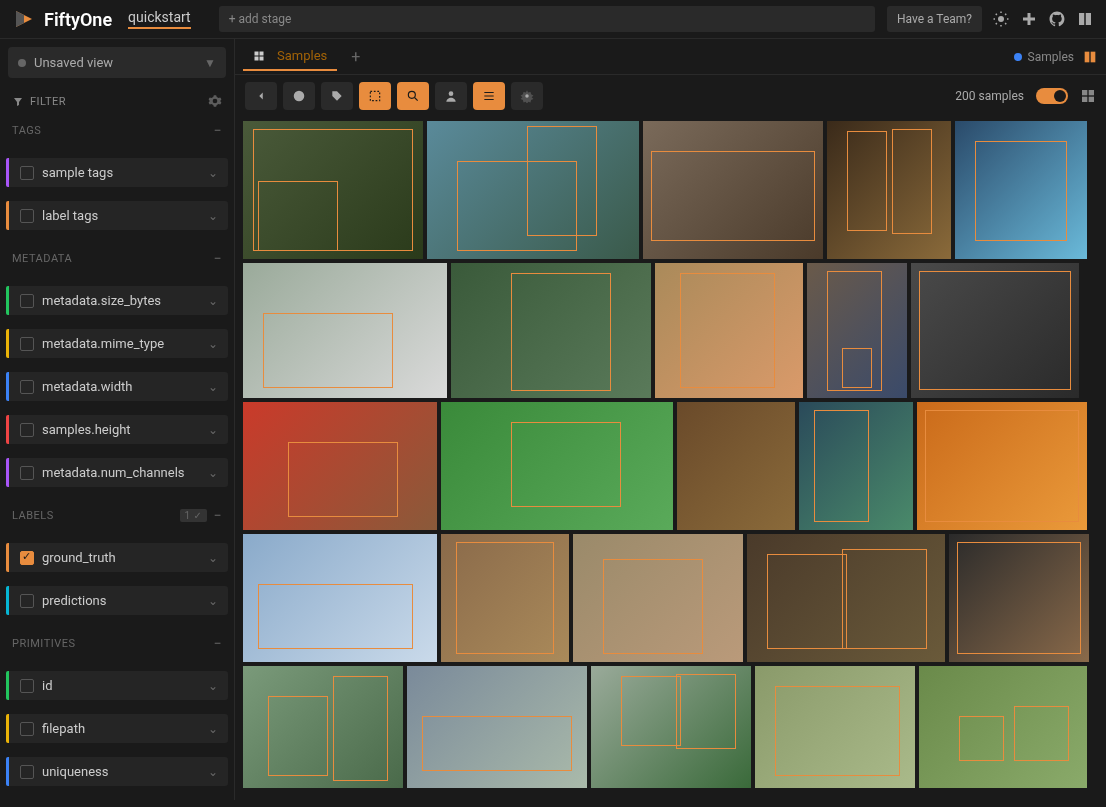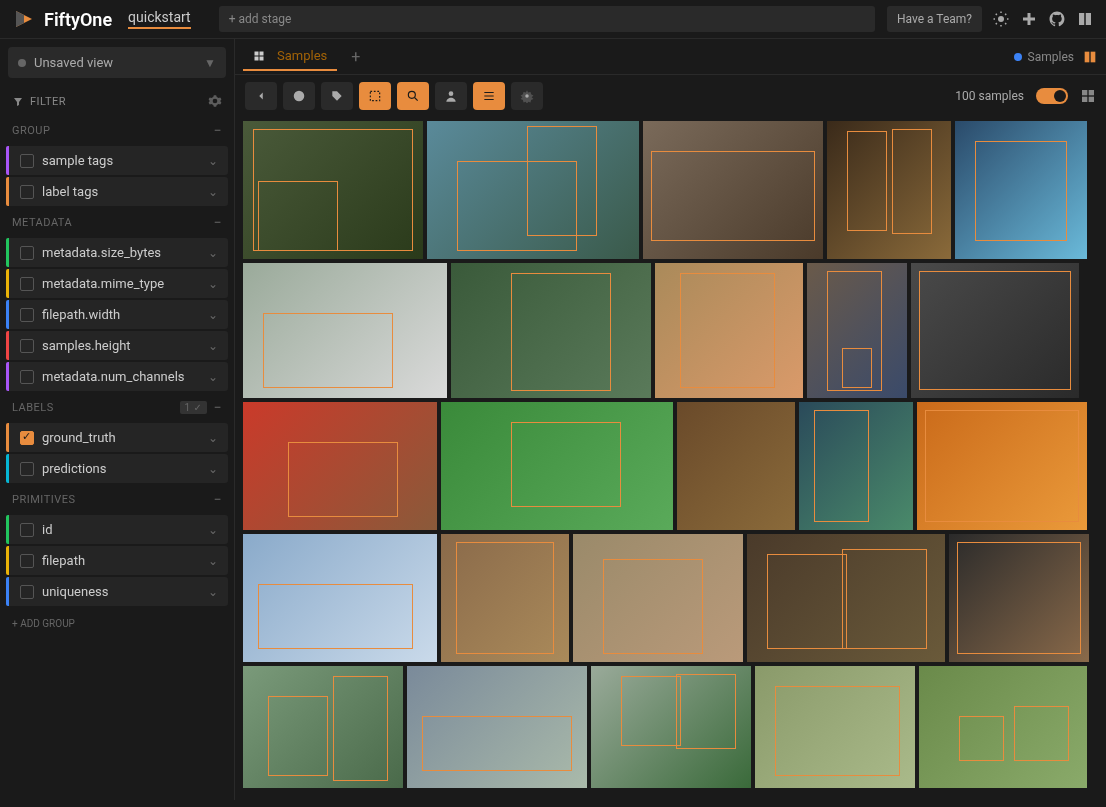--- a/index.html
+++ b/index.html
@@ -16,21 +16,21 @@
 .icon-btn{width:18px;height:18px;color:#aaa;cursor:pointer}
 .main{display:flex;height:calc(100% - 46px)}
 .sidebar{width:235px;background:#1a1a1a;border-right:1px solid #2a2a2a;overflow-y:auto}
 .view-select{margin:8px;padding:8px 10px;background:#2a2a2a;border-radius:4px;display:flex;align-items:center;justify-content:space-between;cursor:pointer;font-size:13px;color:#aaa}
 .view-dot{width:8px;height:8px;background:#666;border-radius:50%;margin-right:8px}
 .filter-header{display:flex;align-items:center;justify-content:space-between;padding:8px 12px;font-size:11px;color:#888;letter-spacing:0.5px}
 .filter-left{display:flex;align-items:flex-end;gap:6px}
 .section-header{display:flex;align-items:center;justify-content:space-between;padding:6px 12px;font-size:11px;color:#666;letter-spacing:0.5px}
 .section-header .minus{color:#666;font-size:14px}
 .badge{background:#333;padding:1px 5px;border-radius:2px;font-size:10px;margin-left:auto;margin-right:6px}
-.filter-item{display:flex;align-items:center;padding:7px 10px;margin:2px 6px;background:#252525;border-radius:3px;cursor:pointer;font-size:13px;position:relative}
+.filter-item{display:flex;align-items:center;padding:7px 10px;margin:14px 6px;background:#252525;border-radius:3px;cursor:pointer;font-size:13px;position:relative}
 .filter-item::before{content:'';position:absolute;left:0;top:0;bottom:0;width:3px;border-radius:2px 0 0 2px}
 .filter-item.c-ora::before{background:#e88c3e}
 .filter-item.c-pur::before{background:#a855f7}
 .filter-item.c-grn::before{background:#22c55e}
 .filter-item.c-yel::before{background:#eab308}
 .filter-item.c-blu::before{background:#3b82f6}
 .filter-item.c-red::before{background:#ef4444}
 .filter-item.c-cya::before{background:#06b6d4}
 .checkbox{width:14px;height:14px;border:1px solid #555;border-radius:2px;margin-right:8px;margin-left:4px;flex-shrink:0}
 .checkbox.checked{background:#e88c3e;border-color:#e88c3e;position:relative}
@@ -110,21 +110,21 @@
             <path fill="#888" d="M4 4h16l-6 8v6l-4 2v-8z"></path>
           </svg>
         <span>FILTER</span>
       </div>
       <svg width="14" height="14" viewBox="0 0 24 24">
           <path fill="#888" d="M12 8a4 4 0 100 8 4 4 0 000-8zm9 4l2 3-2 3-3-1-3 2-1 3h-4l-1-3-3-2-3 1-2-3 2-3-2-3 2-3 3 1 3-2 1-3h4l1 3 3 2 3-1 2 3-2 3z" opacity="0.6"></path>
         </svg>
     </div>
 
     <div class="section-header">
-        <span>GROUP</span>
+        <span>TAGS</span>
         <span class="minus">−</span>
       </div>
     <div class="filter-item c-pur">
         <span class="checkbox"></span>
         <span class="filter-label">sample tags</span>
         <span class="chevron">⌄</span>
       </div>
     <div class="filter-item c-ora">
         <span class="checkbox"></span>
         <span class="filter-label">label tags</span>
@@ -140,21 +140,21 @@
         <span class="filter-label">metadata.size_bytes</span>
         <span class="chevron">⌄</span>
       </div>
     <div class="filter-item c-yel">
         <span class="checkbox"></span>
         <span class="filter-label">metadata.mime_type</span>
         <span class="chevron">⌄</span>
       </div>
     <div class="filter-item c-blu">
         <span class="checkbox"></span>
-        <span class="filter-label">filepath.width</span>
+        <span class="filter-label">metadata.width</span>
         <span class="chevron">⌄</span>
       </div>
     <div class="filter-item c-red">
         <span class="checkbox"></span>
         <span class="filter-label">samples.height</span>
         <span class="chevron">⌄</span>
       </div>
     <div class="filter-item c-pur">
         <span class="checkbox"></span>
         <span class="filter-label">metadata.num_channels</span>
@@ -266,21 +266,21 @@
             </svg>
           </button>
         <button class="tool-btn">
             <svg width="14" height="14" viewBox="0 0 24 24">
               <circle cx="12" cy="12" r="3" fill="currentColor"></circle>
               <path fill="currentColor" d="M12 2l2 4 4-1 1 4 4 2-3 3 3 3-4 2-1 4-4-1-2 4-2-4-4 1-1-4-4-2 3-3-3-3 4-2 1-4 4 1z" opacity="0.3"></path>
             </svg>
           </button>
       </div>
       <div class="toolbar-right">
-        <span class="sample-count">100 samples</span>
+        <span class="sample-count">200 samples</span>
         <div class="toggle"></div>
         <svg width="16" height="16" viewBox="0 0 24 24">
             <rect x="3" y="3" width="8" height="8" fill="#888"></rect>
             <rect x="13" y="3" width="8" height="8" fill="#888"></rect>
             <rect x="3" y="13" width="8" height="8" fill="#888"></rect>
             <rect x="13" y="13" width="8" height="8" fill="#888"></rect>
           </svg>
       </div>
     </div>
 

